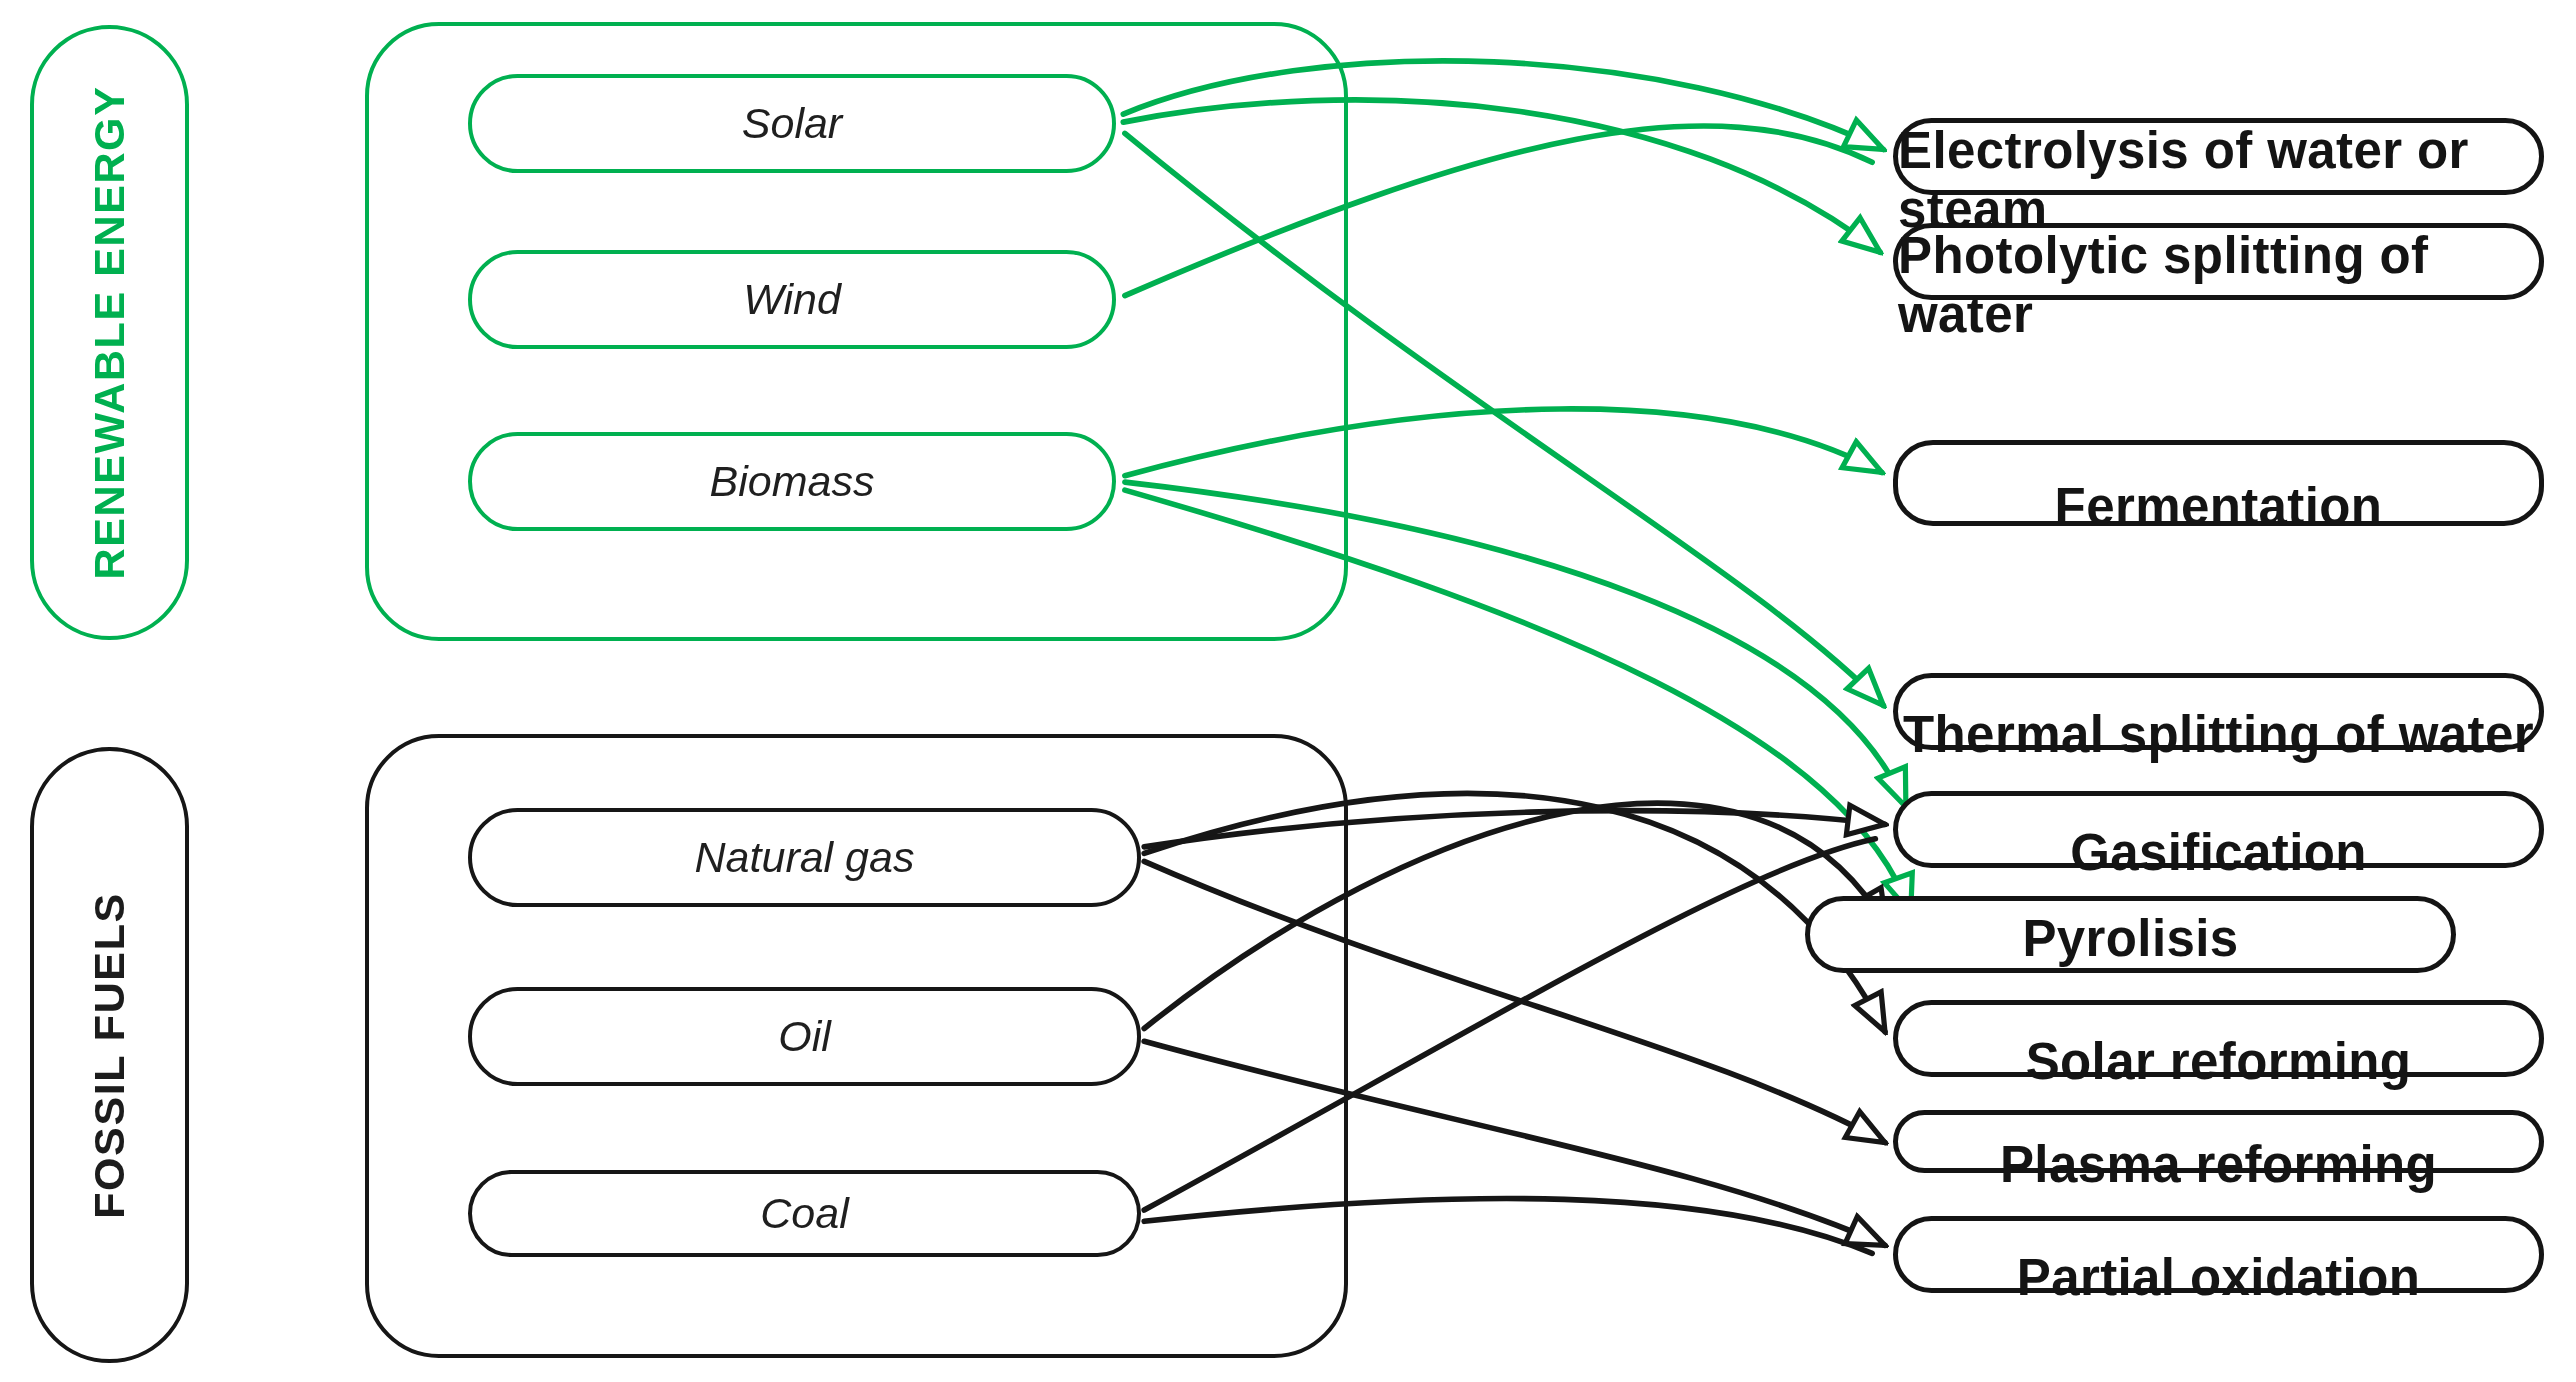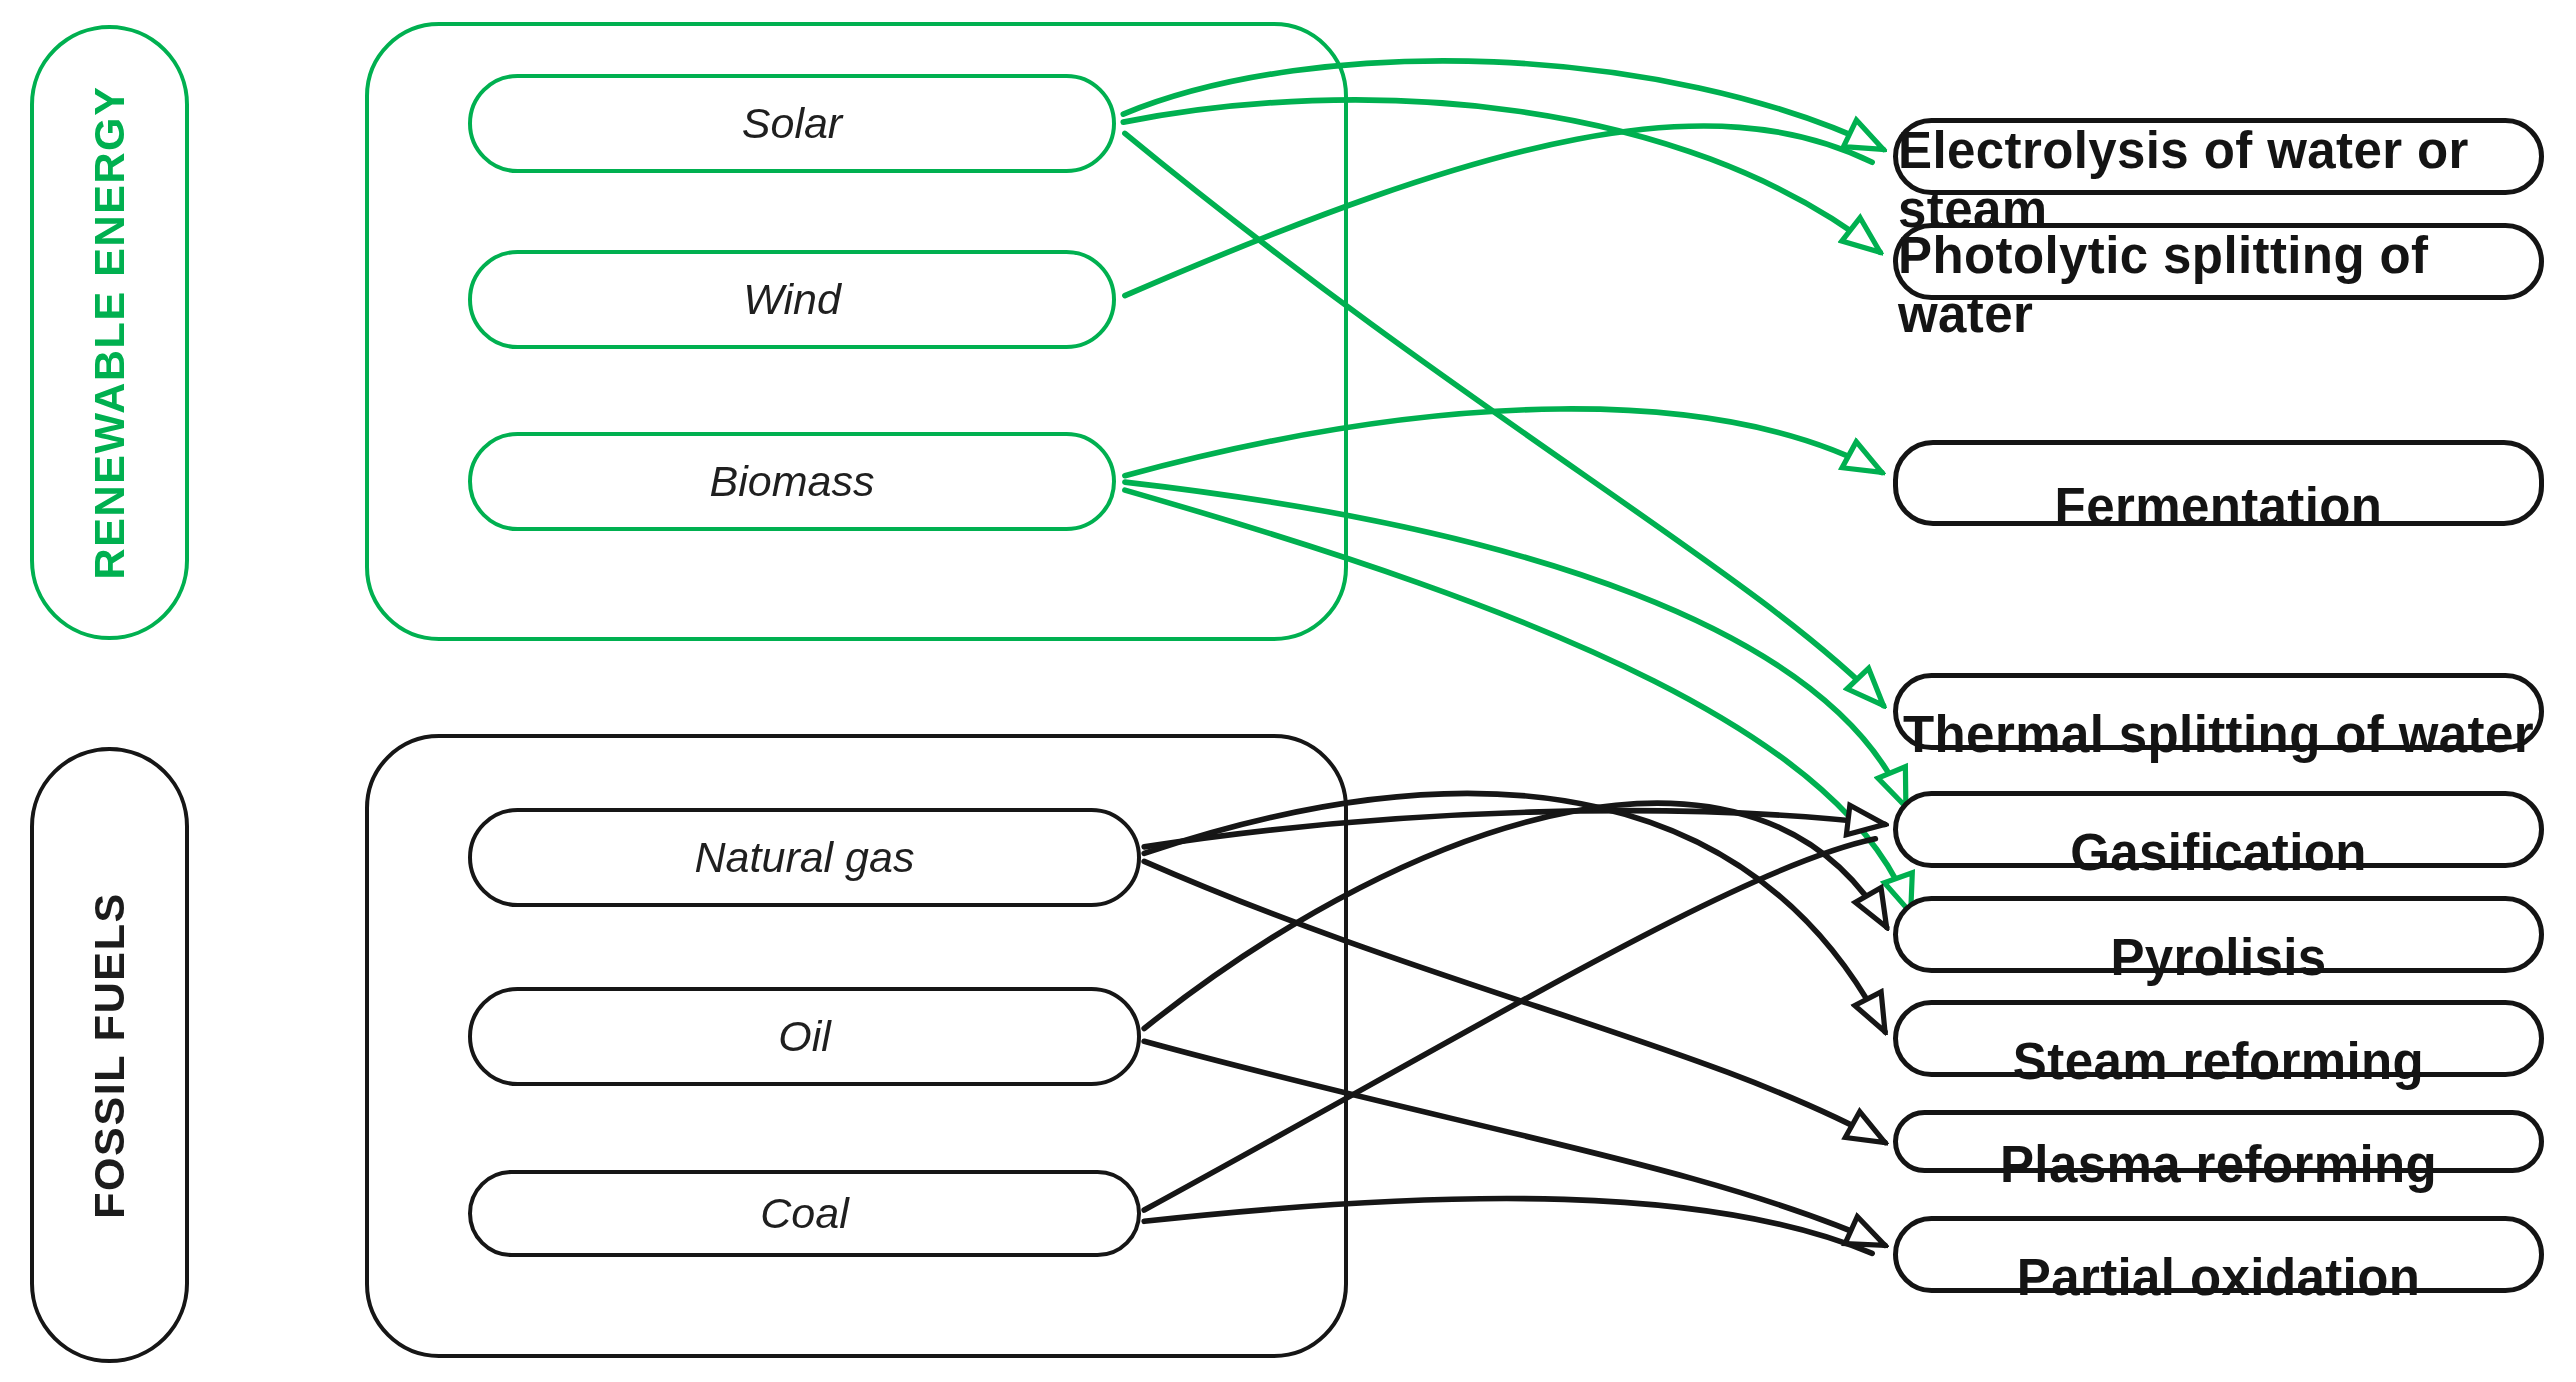--- a/index.html
+++ b/index.html
@@ -98,25 +98,25 @@
       </div>
       <div class="node process" style="left: 1893px; top: 440px; width: 651px; height: 86px;">
         <span>Fermentation</span>
       </div>
       <div class="node process" style="left: 1893px; top: 673px; width: 651px; height: 77px;">
         <span>Thermal splitting of water</span>
       </div>
       <div class="node process" style="left: 1893px; top: 791px; width: 651px; height: 77px;">
         <span>Gasification</span>
       </div>
-      <div class="node process" style="left: 1893px; top: 896px; width: 651px; height: 77px;">
+      <div class="node process" style="left: 1805px; top: 896px; width: 651px; height: 77px; align-items: flex-end;">
         <span>Pyrolisis</span>
       </div>
       <div class="node process" style="left: 1893px; top: 1000px; width: 651px; height: 77px;">
-        <span>Steam reforming</span>
+        <span>Solar reforming</span>
       </div>
       <div class="node process" style="left: 1893px; top: 1110px; width: 651px; height: 63px;">
         <span>Plasma reforming</span>
       </div>
       <div class="node process" style="left: 1893px; top: 1216px; width: 651px; height: 77px; align-items: center;">
         <span>Partial oxidation</span>
       </div>
     </div>
 </div>
 

